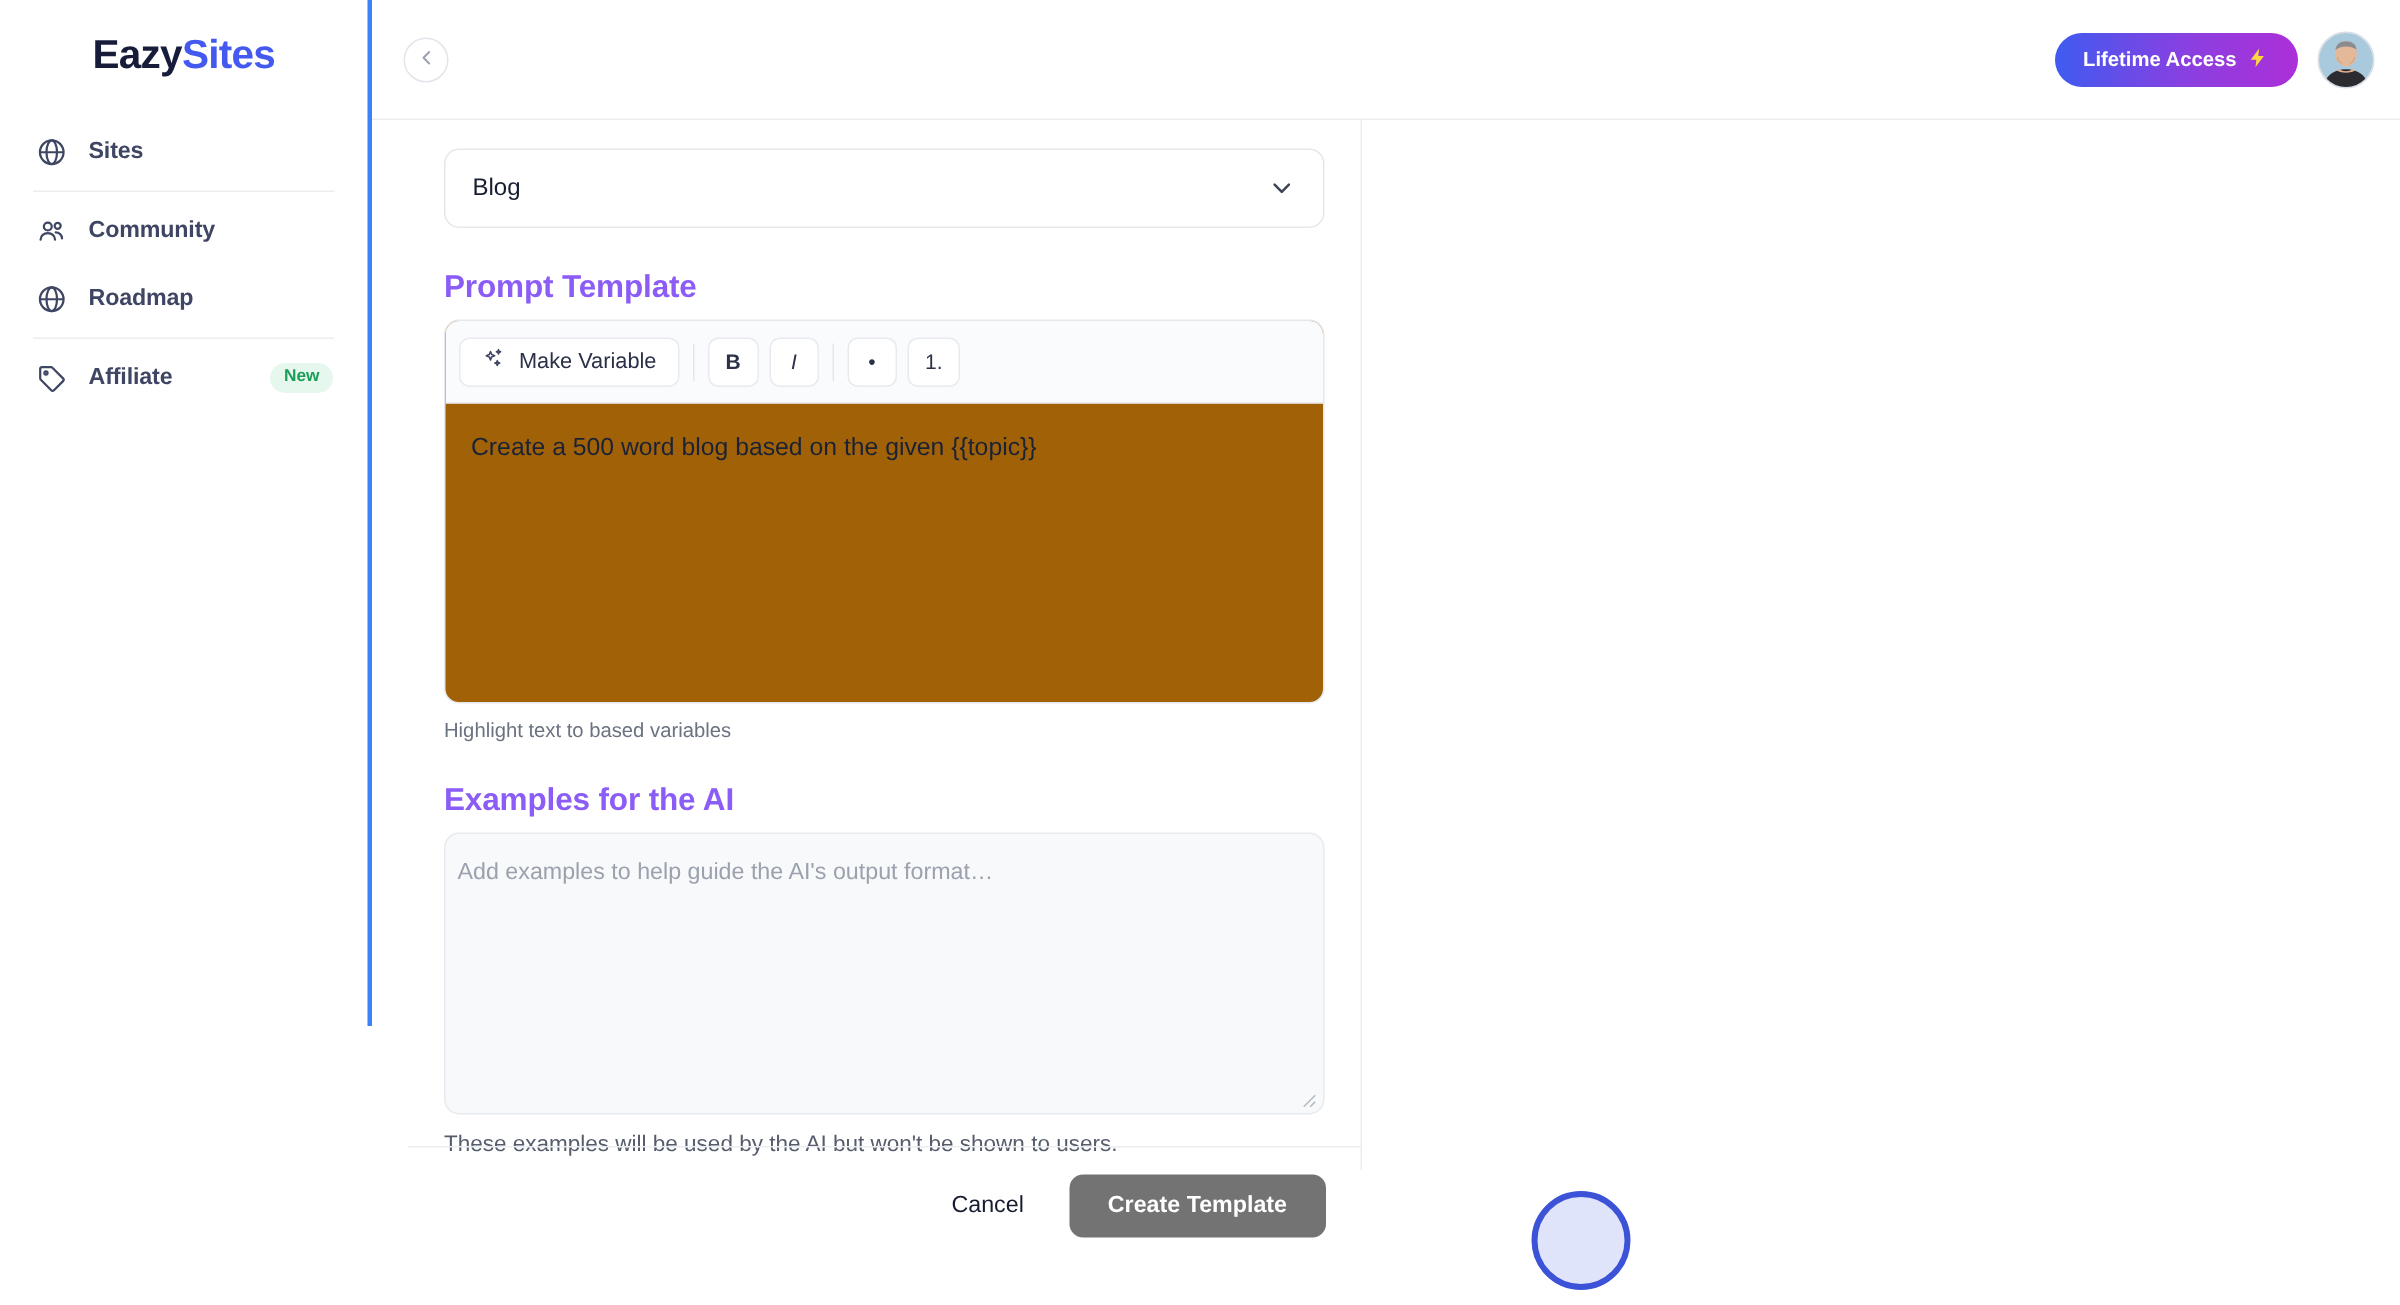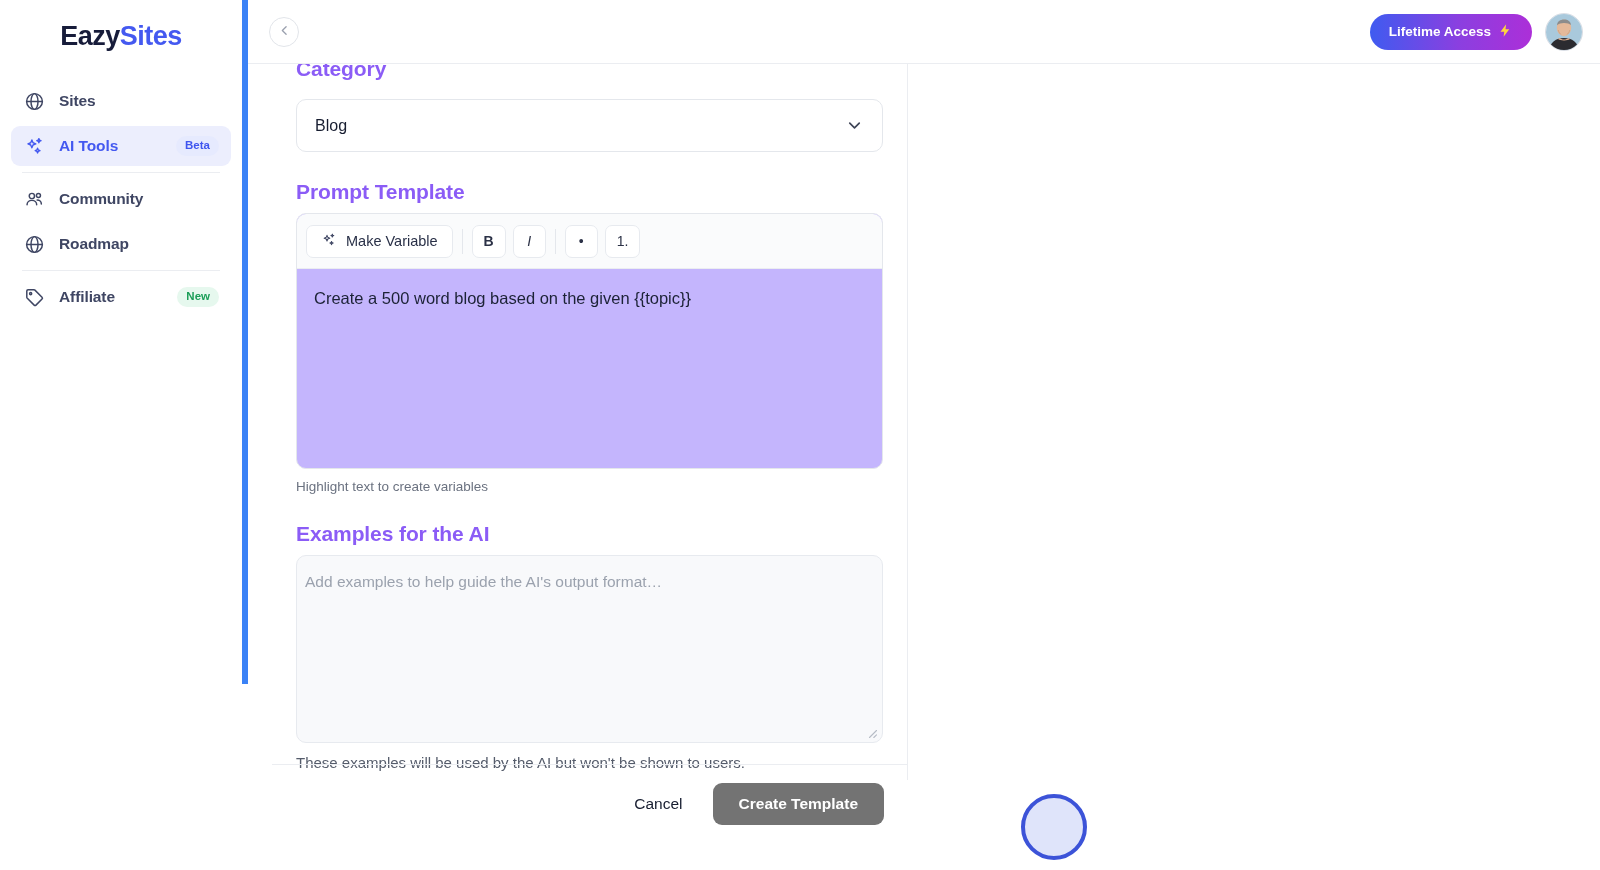--- a/index.html
+++ b/index.html
@@ -8,21 +8,21 @@
     font-family: "Liberation Sans", sans-serif;
     background: #ffffff;
     overflow: hidden;
   }
   #app { position: relative; width: 1600px; height: 870px; display: flex; }
 
   
   #sidebar {
     width: 248px; height: 684px;
     background: #ffffff;
-    border-right: 6px solid #3b82f6;
+    border-right: 3px solid #3b82f6;
     flex: 0 0 248px;
     position: relative;
   }
   #logo {
     height: 72px;
     display: flex; align-items: center; justify-content: center;
     font-size: 27px; font-weight: bold; letter-spacing: -0.5px;
   }
   .logo-a { color: #171c3a; }
   .logo-b { color: #4459f0; }
@@ -57,21 +57,21 @@
     line-height: 1.2;
   }
   .badge.beta { background: #e6eafe; color: #3f55ef; }
   .badge.new  { background: #e6f8ee; color: #1b9e58; }
   .nav-sep { height: 1px; background: #ebedf1; margin: 6px 11px; }
 
   
   #main { flex: 1 1 auto; position: relative; height: 870px; background: #fff; }
 
   #topbar {
-    height: 64px;
+    height: 80px;
     border-bottom: 1px solid #ebedf1;
     display: flex; align-items: center;
     padding: 0 17px 0 21px;
     position: relative; z-index: 5;
     background: #fff;
   }
   #back-btn {
     width: 30px; height: 30px; border-radius: 50%;
     border: 1px solid #e2e5ea; background: #fff;
     display: flex; align-items: center; justify-content: center;
@@ -122,21 +122,21 @@
     font-size: 16px; color: #171d30;
     cursor: pointer;
   }
   .select-box .chev { margin-left: auto; color: #3d4355; display: flex; }
 
   .spacer-28 { height: 28px; }
   .spacer-18 { height: 18px; }
 
   .editor {
     border: 1px solid #e4e7ec; border-radius: 10px; overflow: hidden;
-    background: #c4b5fd;
+    background: #a16207;
   }
   .toolbar {
     height: 55px; background: #fafbfc;
     border-bottom: 1px solid #ebedf1;
     display: flex; align-items: center; padding: 0 9px; gap: 0;
   }
   .tb-btn {
     height: 33px; border: 1px solid #e7eaef; border-radius: 7px;
     background: #fff; display: flex; align-items: center; justify-content: center;
     cursor: pointer; color: #2b3146; font-size: 14px;
@@ -221,31 +221,20 @@
         <span class="ico">
           <svg width="21" height="21" viewBox="0 0 24 24" fill="none" stroke="currentColor" stroke-width="1.7">
             <circle cx="12" cy="12" r="9"></circle>
               <ellipse cx="12" cy="12" rx="4" ry="9"></ellipse>
               <path d="M3 12h18"></path>
           </svg>
         </span>
         <span class="lbl">Sites</span>
       </div>
 
-      <div class="nav-item active">
-        <span class="ico">
-          <svg width="21" height="21" viewBox="0 0 24 24" fill="none" stroke="currentColor" stroke-width="1.6" stroke-linejoin="round">
-            <path d="M9 4.5l1.3 3.2L13.5 9l-3.2 1.3L9 13.5l-1.3-3.2L4.5 9l3.2-1.3z"></path>
-            <path d="M17 3l.7 1.7L19.4 5.4l-1.7.7L17 7.8l-.7-1.7L14.6 5.4l1.7-.7z"></path>
-            <path d="M15.5 14l.8 1.9 1.9.8-1.9.8-.8 1.9-.8-1.9-1.9-.8 1.9-.8z"></path>
-          </svg>
-        </span>
-        <span class="lbl">AI Tools</span>
-        <span class="badge beta">Beta</span>
-      </div>
 
       <div class="nav-sep"></div>
 
       <div class="nav-item">
         <span class="ico">
           <svg width="21" height="21" viewBox="0 0 24 24" fill="none" stroke="currentColor" stroke-width="1.7" stroke-linecap="round">
             <circle cx="9" cy="8" r="3"></circle>
               <path d="M3.5 18c0-3 2.5-5 5.5-5s5.5 2 5.5 5"></path>
             <circle cx="16.5" cy="7.5" r="2.3"></circle>
               <path d="M15 12.5c2.6 0 4.8 1.9 4.8 4.6"></path>
@@ -352,21 +341,21 @@
               <div class="tb-btn b">B</div>
               <div class="tb-gap"></div>
               <div class="tb-btn i">I</div>
               <div class="tb-div"></div>
               <div class="tb-btn">•</div>
               <div class="tb-gap"></div>
               <div class="tb-btn">1.</div>
             </div>
             <div class="prompt-body">Create a 500 word blog based on the given {{topic}}</div>
           </div>
-          <div class="helper">Highlight text to create variables</div>
+          <div class="helper">Highlight text to based variables</div>
 
           <div class="spacer-28"></div>
 
           <div class="field-label">Examples for the AI</div>
           <div class="examples-box">
             <span>Add examples to help guide the AI's output format…</span>
             <span class="resize-grip">
               <svg width="14" height="14" viewBox="0 0 14 14" stroke="currentColor" stroke-width="1.1" stroke-linecap="round">
                 <path d="M12.5 5.5L5.5 12.5M12.5 9.8L9.8 12.5"></path>
               </svg>

